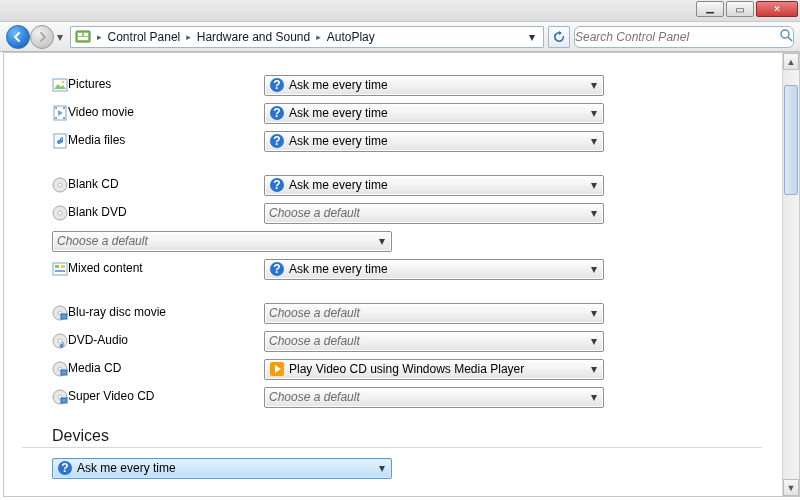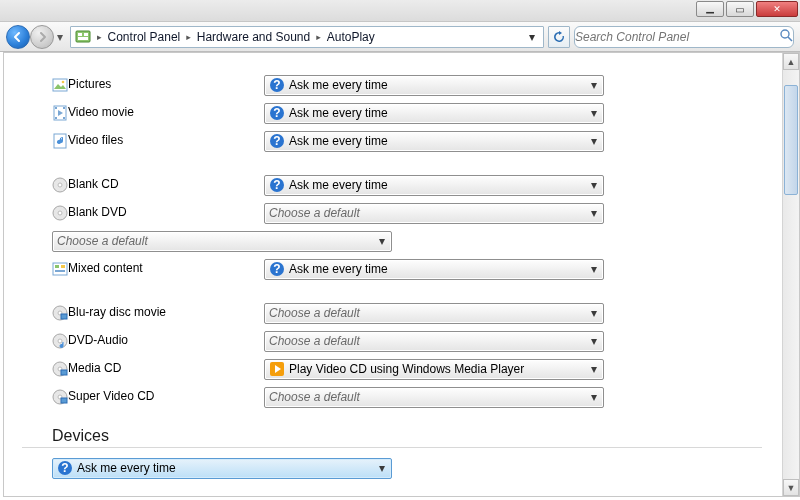--- a/index.html
+++ b/index.html
@@ -178,21 +178,21 @@
     </div>
 
     <div class="row">
       <div class="media-label">
         <span class="ico">
             <svg viewBox="0 0 16 16">
               <rect x="2" y="1" width="12" height="14" fill="#fff" stroke="#7aa7d4"></rect>
               <path d="M9 4v5a2 2 0 1 1-1-1.7V5l3-1v4a2 2 0 1 1-1-1.7" fill="#4a90d9"></path>
             </svg>
           </span>
-        <span>Video files</span>
+        <span>Media files</span>
       </div>
       <div class="combo">
         <span class="lead">
             <svg viewBox="0 0 16 16">
               <circle cx="8" cy="8" r="7" fill="#2a74d0"></circle>
               <text x="8" y="12" text-anchor="middle" fill="#fff" font-size="11" font-weight="bold">?</text>
             </svg>
           </span>
         <span class="txt">Ask me every time</span>
         <span class="arrow">▾</span>

